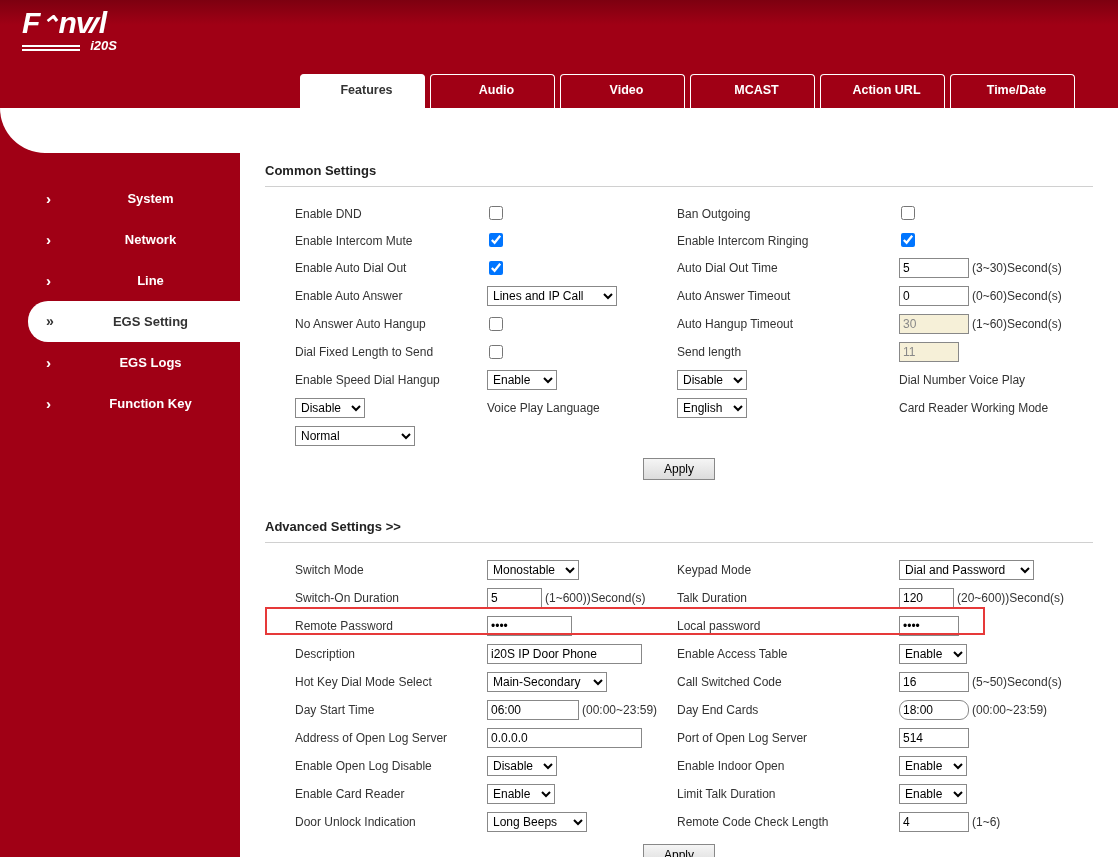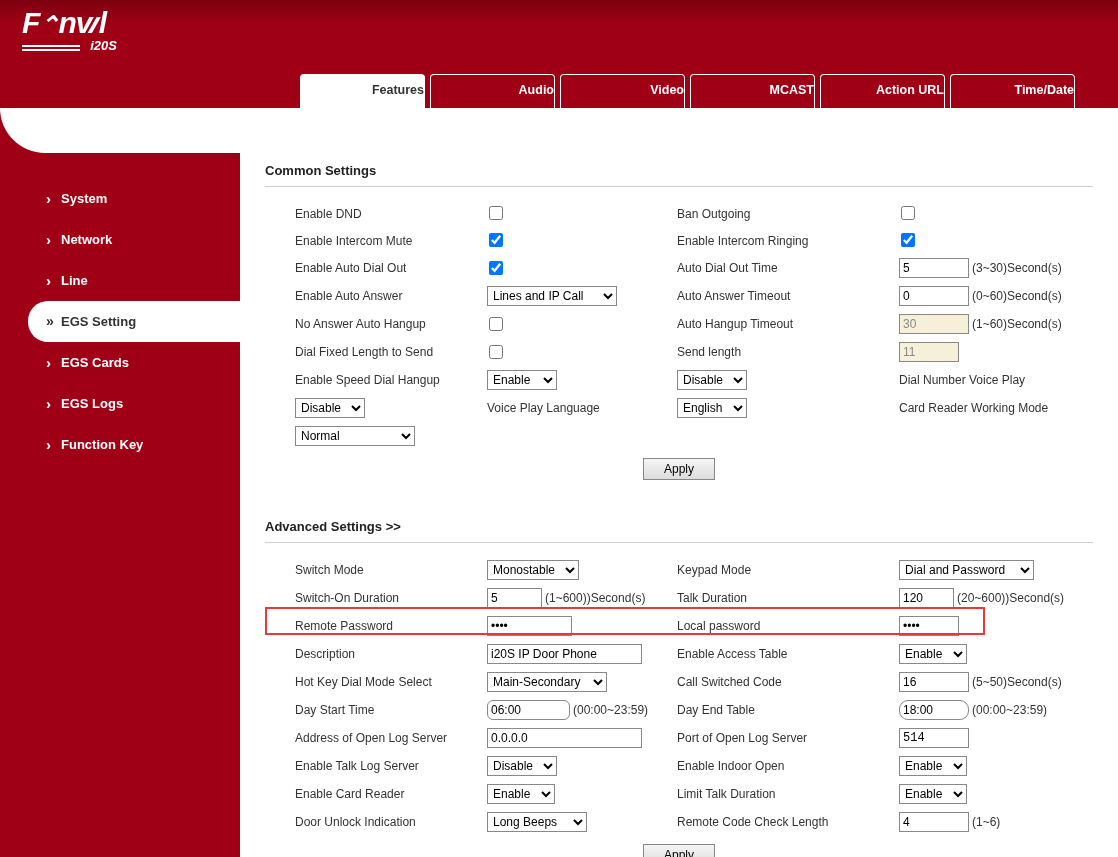--- a/index.html
+++ b/index.html
@@ -41,21 +41,21 @@
     min-height: 800px;
     flex: 0 0 240px;
     position: relative;
   }
   .side-top-curve {
     background:#fff;
     height: 45px;
     border-bottom-left-radius: 45px;
     margin: 0;
   }
-  .nav-items { padding-top: 25px; padding-left:16px;}
+  .nav-items { padding-top: 25px; padding-left:16px;text-align:center;}
   .nav-item {
     color:#fff; font-weight:bold; font-size:13px;
     padding: 13px 0 13px 45px;
     position: relative;
     cursor:pointer;
   }
   .nav-item::before {
     content:"›"; position:absolute; left:30px; top:12px; font-size:15px;
   }
   .nav-item.active {
@@ -72,21 +72,21 @@
     min-width: 0;
   }
   .tab {
     border: 1.5px solid #fff;
     border-bottom: none;
     background:#a00015;
     color:#fff;
     font-size:12.5px;
     padding: 8px 0 0 8px;
     width: 125px;
-    text-align:right;
+    text-align:center;
     border-top-left-radius:4px;
     border-top-right-radius:4px;
     height:34px;
     font-weight:bold;
     cursor:pointer;
   }
   .tab.active { background:#fff; color:#333; }
   
   .header-lower {
     background: linear-gradient(#a00015, #a00015);
@@ -161,21 +161,20 @@
   </div>
 
 <div class="container">
   <div class="sidebar">
     <div class="side-top-curve"></div>
     <div class="nav-items" id="nav-items">
         <div class="nav-item">System</div>
         <div class="nav-item">Network</div>
         <div class="nav-item">Line</div>
         <div class="nav-item active">EGS Setting</div>
-        <div class="nav-item">EGS Cards</div>
         <div class="nav-item">EGS Logs</div>
         <div class="nav-item">Function Key</div>
       </div>
   </div>
 
   <div class="main">
     <div class="page-body" style="position:relative;">
 
       <div class="section-header">Common Settings</div>
 
@@ -252,30 +251,30 @@
           <div class="val"><input type="text" style="width: 155px;" value="i20S IP Door Phone"></div>
           <div class="label">Enable Access Table</div>
           <div class="val"><select style="width:68px"><option>Enable</option></select></div>
 
           <div class="label">Hot Key Dial Mode Select</div>
           <div class="val"><select style="width:120px"><option>Main-Secondary</option></select></div>
           <div class="label">Call Switched Code</div>
           <div class="val"><input type="text" style="width: 70px;" value="16"><span class="hint">(5~50)Second(s)</span></div>
 
           <div class="label">Day Start Time</div>
-          <div class="val"><input type="text" style="width: 83px; border-radius: 6px;" value="06:00"><span class="hint">(00:00~23:59)</span></div>
-          <div class="label">Day End Table</div>
+          <div class="val"><input type="text" style="width: 92px;" value="06:00"><span class="hint">(00:00~23:59)</span></div>
+          <div class="label">Day End Cards</div>
           <div class="val"><input type="text" style="width: 70px; border-radius: 9px;" value="18:00"><span class="hint">(00:00~23:59)</span></div>
 
           <div class="label">Address of Open Log Server</div>
           <div class="val"><input type="text" style="width: 155px;" value="0.0.0.0"></div>
           <div class="label">Port of Open Log Server</div>
-          <div class="val"><input type="text" style="width: 70px; font-family: Liberation Mono, monospace;" value="514"></div>
-
-          <div class="label">Enable Talk Log Server</div>
+          <div class="val"><input type="text" style="width: 70px;" value="514"></div>
+
+          <div class="label">Enable Open Log Disable</div>
           <div class="val"><select style="width:70px"><option>Disable</option></select></div>
           <div class="label">Enable Indoor Open</div>
           <div class="val"><select style="width:68px"><option>Enable</option></select></div>
 
           <div class="label">Enable Card Reader</div>
           <div class="val"><select style="width:68px"><option>Enable</option></select></div>
           <div class="label">Limit Talk Duration</div>
           <div class="val"><select style="width:68px"><option>Enable</option></select></div>
 
           <div class="label">Door Unlock Indication</div>

